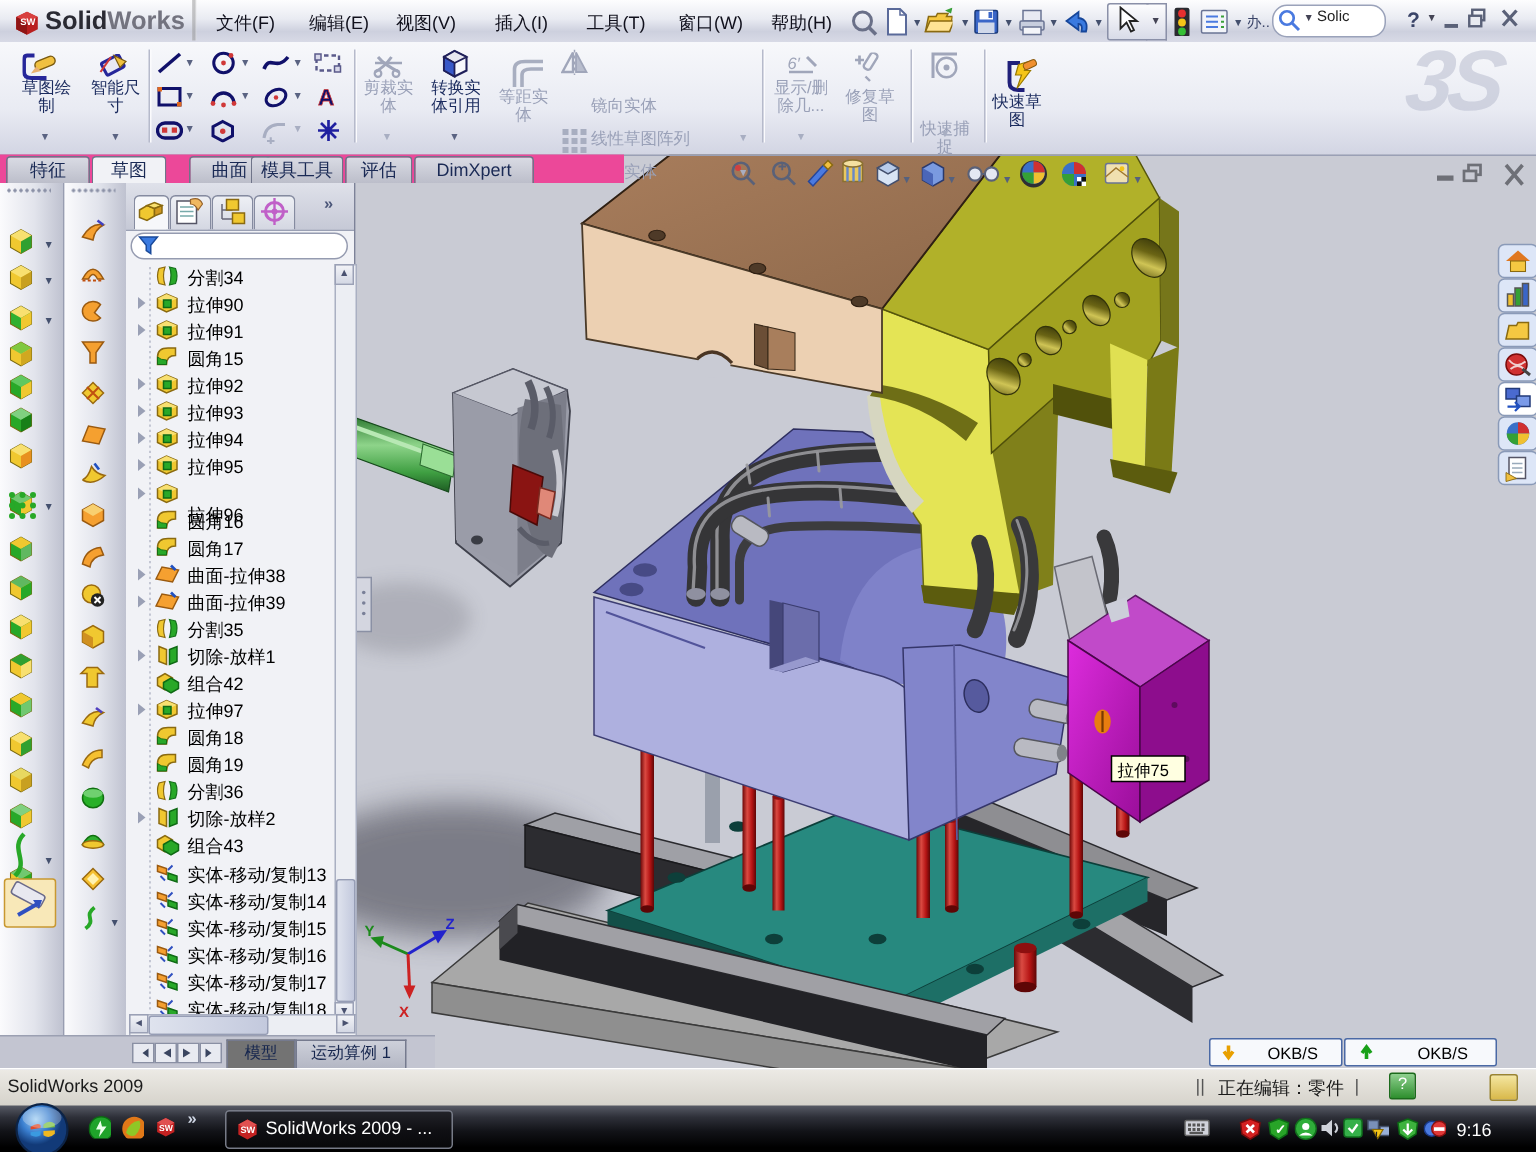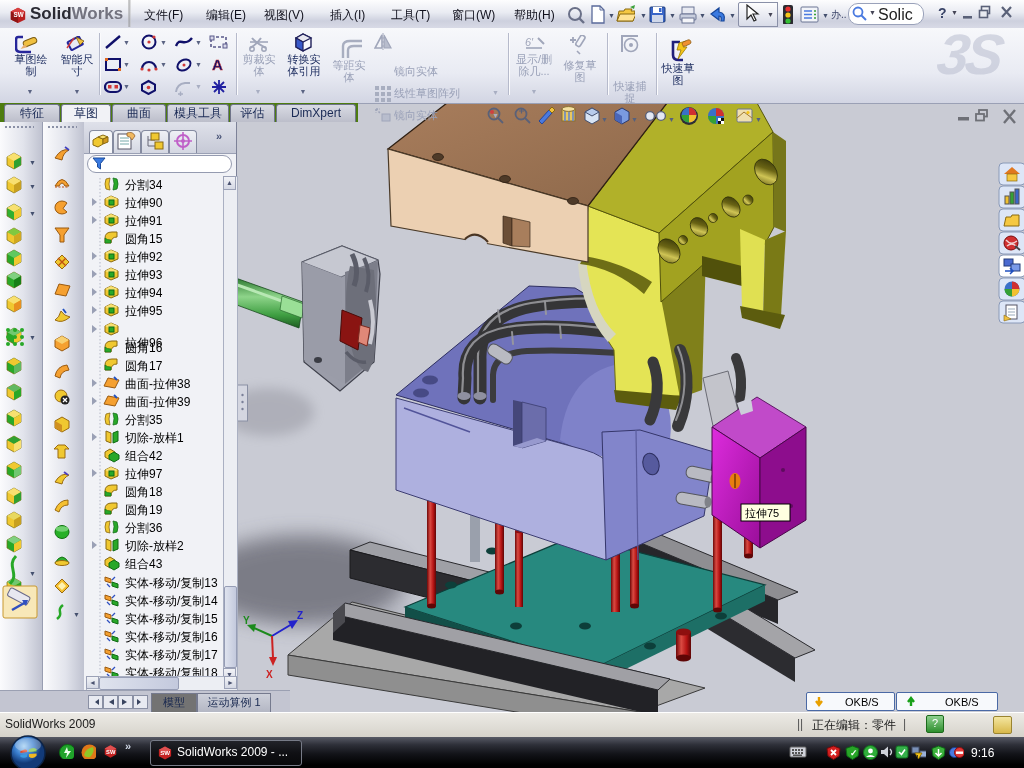--- a/index.html
+++ b/index.html
@@ -15,21 +15,21 @@
 .tdrop{top:12px;font-size:7px;color:#44506e;}
 
 #cmdbar{left:0;top:28px;width:1024px;height:75px;background:linear-gradient(#f7f8fb,#e9ebf3 60%,#d2d5e3);border-bottom:1px solid #9aa0b5;}
 .cmdsep{top:5px;width:1px;height:62px;background:#b6bacb;box-shadow:1px 0 0 #fbfbfd;}
 .cbtn{font-size:11px;color:#1b2b5e;text-align:center;line-height:12px;white-space:nowrap;}
 .cbtn.dis{color:#9aa1b8;}
 .carrow{font-size:7px;color:#5a6382;text-align:center;}
 .carrow.dis{color:#a8aec2;}
 #watermark{left:938px;top:-7px;font-size:57px;font-style:italic;font-weight:bold;color:#b9bdcf;opacity:.55;letter-spacing:-4px;transform:skewX(-8deg);}
 
-#tabstrip{left:0;top:103px;width:358px;height:19px;background:#4d7c0f;}
+#tabstrip{left:0;top:103px;width:416px;height:19px;background:#ec4899;}
 .ctab{top:1px;height:17px;border:1px solid #6f7489;border-bottom:none;border-radius:3px 3px 0 0;font-size:12px;color:#1a2a55;text-align:center;line-height:17px;background:linear-gradient(#d9dbe4,#bcbeca);}
 .ctab.act{background:#f1f2f6;height:18px;font-weight:normal;}
 
 #lbar1{left:0;top:122px;width:42px;height:570px;background:linear-gradient(90deg,#fbfbfd,#e2e4ec 55%,#bfc2d0);border-right:1px solid #989db1;}
 #lbar2{left:43px;top:122px;width:41px;height:570px;background:linear-gradient(90deg,#fbfbfd,#e2e4ec 55%,#bfc2d0);border-right:1px solid #989db1;}
 .grip{left:4px;top:3px;width:30px;height:4px;background-image:radial-gradient(circle,#8a90a6 1px,transparent 1.2px);background-size:4px 4px;}
 #belowbars{left:0;top:692px;width:285px;height:20px;background:#c3c5d1;}
 
 #fmpanel{left:84px;top:122px;width:153px;height:570px;background:#f1f2f6;border-right:1px solid #7d8298;box-sizing:border-box;}
 #fmhead{left:0;top:0;width:152px;height:31px;background:linear-gradient(#dfe1ea,#c6c9d6);border-bottom:1px solid #9aa0b4;}
@@ -481,21 +481,21 @@
         <path d="M14,6 l2,0 M14,9.5 l2,0 M14,13 l2,0" stroke="#3aa03a" stroke-width="1.4"></path>
       </svg>
  <div class="tdrop abs" style="left:822px;">▼</div>
  <div class="abs" style="left:831px;top:8px;font-size:10px;color:#3a4468;">办..</div>
  <div class="abs" style="left:848px;top:3px;width:74px;height:20px;background:#fff;border:1px solid #9aa2ba;border-radius:10px;"></div>
  <svg class="ticon abs" style="left:852px;top:6px;" width="16" height="15">
         <circle cx="6" cy="6" r="4.5" fill="none" stroke="#4a7ae0" stroke-width="1.8"></circle>
         <path d="M9,9 L14,14" stroke="#4a7ae0" stroke-width="2"></path>
       </svg>
  <div class="abs" style="left:869px;top:9px;font-size:7px;color:#445;">▼</div>
- <div class="abs" style="left:878px;top:6px;font-size:16px;color:#222;">Solic</div>
+ <div class="abs" style="left:878px;top:6px;font-size:10px;color:#222;">Solic</div>
  <div class="abs" style="left:938px;top:5px;font-size:14px;font-weight:bold;color:#3a4468;">?</div>
  <div class="abs" style="left:951px;top:9px;font-size:7px;color:#445;">▼</div>
  <svg class="abs" style="left:962px;top:7px;" width="11" height="13">
         <rect x="1" y="9" width="9" height="2.6" fill="#5a6178"></rect>
       </svg>
  <svg class="abs" style="left:978px;top:5px;" width="13" height="15">
         <rect x="3.5" y="1.5" width="8" height="7" fill="none" stroke="#5a6178" stroke-width="1.6"></rect>
         <rect x="1.5" y="5.5" width="8" height="7" fill="#e8eaf0" stroke="#5a6178" stroke-width="1.6"></rect>
       </svg>
  <svg class="abs" style="left:1000px;top:5px;" width="14" height="15" id="closx">
@@ -665,21 +665,21 @@
  <svg class="abs" style="left:670px;top:11px;" width="23" height="24" viewBox="0 0 23 24">
         <path d="M10,3 L3,3 L3,16 Q3,21 9,21 L13,21" fill="none" stroke="#20207a" stroke-width="2.6"></path>
         <polygon points="9,4 16,2 13,8 17,8 8,20 11,11 7,11" fill="#f5c518" stroke="#9a7a00" stroke-width=".8"></polygon>
         <rect x="12" y="2" width="9" height="4.5" rx="2" transform="rotate(-24 16 4)" fill="#f09030" stroke="#8a5a10" stroke-width=".7"></rect>
       </svg>
  <div class="cbtn abs" style="left:658px;top:34px;width:40px;">快速草<br>图</div>
 </div>
 <div id="tabstrip" class="abs">
  <div class="ctab abs" style="left:4px;width:54px;">特征</div>
  <div class="ctab act abs" style="left:61px;width:48px;">草图</div>
- <div class="ctab abs" style="left:112px;width:52px;text-align:center;">曲面</div>
+ <div class="ctab abs" style="left:126px;width:52px;text-align:center;">曲面</div>
  <div class="ctab abs" style="left:167px;width:60px;">模具工具</div>
  <div class="ctab abs" style="left:230px;width:43px;">评估</div>
  <div class="ctab abs" style="left:276px;width:78px;">DimXpert</div>
 </div>
 
 <div id="lbar1" class="abs">
       <div class="grip abs"></div>
       <svg class="abs" style="left:0;top:8px;" width="42" height="560" id="col1icons">
         <g transform="translate(5,22)">
           <polygon points="2,5 9,1 16,5 16,13 9,17 2,13" fill="#f0c830" stroke="#7a6a10" stroke-width=".7"></polygon>

